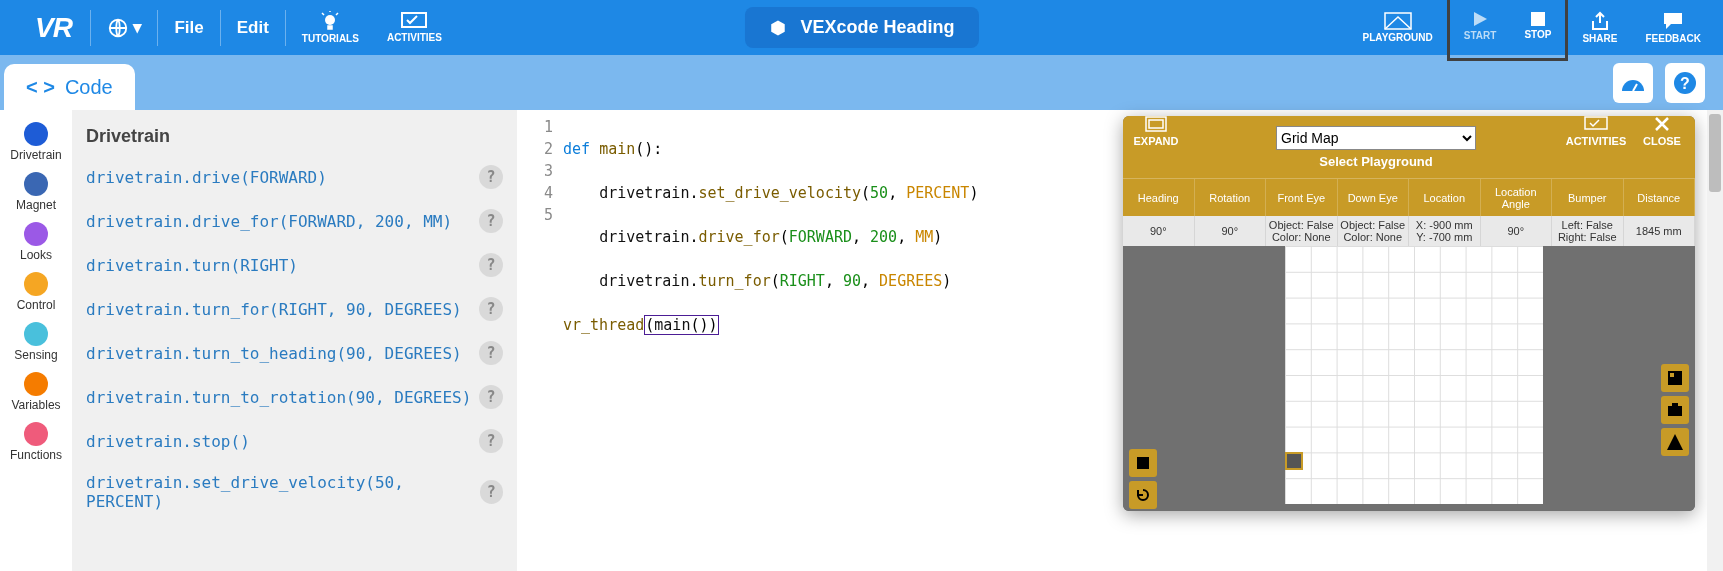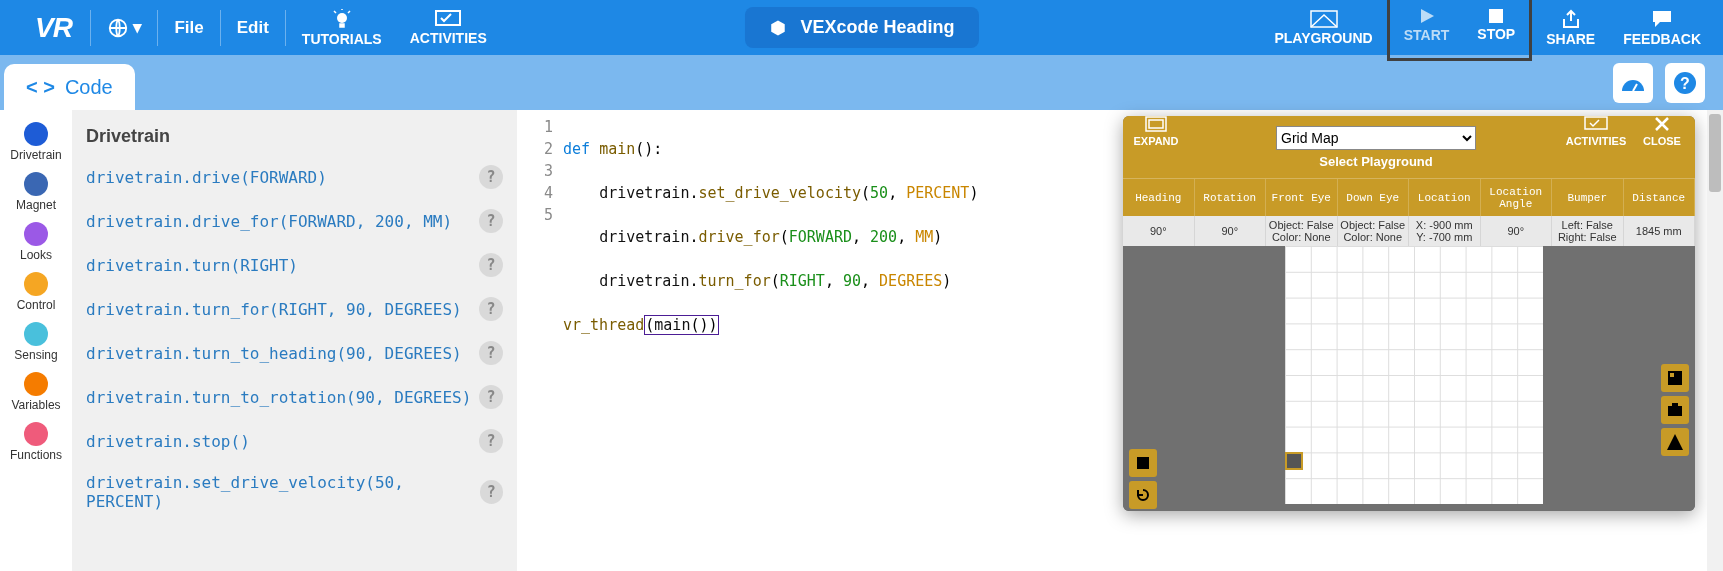--- a/index.html
+++ b/index.html
@@ -2,21 +2,21 @@
 <html><head>
 <meta charset="utf-8">
 <style>
 * { box-sizing: border-box; margin: 0; padding: 0; }
 body { font-family: -apple-system, BlinkMacSystemFont, "Segoe UI", Arial, sans-serif; background: #fff; overflow: hidden; width: 1723px; height: 571px; position: relative; }
 
 
 .topbar { background: #1e88e5; height: 55px; display: flex; align-items: center; color: #fff; padding: 0 8px; position: relative; }
 .vr-logo { font-weight: 900; font-style: italic; font-size: 28px; letter-spacing: -1px; padding: 0 16px 0 8px; margin-left: 19px; }
 .sep { width: 1px; height: 36px; background: rgba(255,255,255,0.35); margin: 0 2px; }
-.topbtn { display: flex; flex-direction: column; align-items: center; justify-content: center; padding: 0 14px; cursor: pointer; font-size: 14px; font-weight: 700; min-width: 50px; height: 55px; }
+.topbtn { display: flex; flex-direction: column; align-items: center; justify-content: center; padding: 0 14px; cursor: pointer; font-size: 10px; font-weight: 700; min-width: 50px; height: 55px; }
 .topbtn-label { margin-top: 2px; }
 .topbtn-simple { font-size: 17px; font-weight: 600; padding: 0 14px; cursor: pointer; }
 .globe-ico { display:flex; align-items:center; gap:4px; }
 
 .project-chip { position: absolute; left: 50%; transform: translateX(-50%); background: #1976d2; border-radius: 8px; padding: 10px 24px; display:flex; align-items:center; gap:14px; font-size: 18px; font-weight: 600; }
 
 .topbar-right { margin-left: auto; display:flex; align-items:center; height:55px; }
 .highlight-box { border: 3px solid #404040; display:flex; height:66px; }
 
 
@@ -50,21 +50,21 @@
 
 
 .playground { position:absolute; right:28px; top:6px; width:572px; height:395px; background:#707070; border-radius:6px; box-shadow:0 4px 18px rgba(0,0,0,0.35); color:#fff; display:flex; flex-direction:column; overflow:hidden; }
 .pg-top { background:#c89b27; height:62px; display:flex; align-items:center; }
 .pg-tbtn { flex:0 0 auto; display:flex; flex-direction:column; align-items:center; width:66px; height:62px; font-size:11px; font-weight:700; cursor:pointer; }
 .pg-tbtn .ico { margin-bottom:3px; }
 .pg-select-wrap { flex:1; display:flex; flex-direction:column; align-items:center; justify-content:center; gap:4px; padding: 4px 8px; }
 .pg-select { width:200px; height:24px; font-size:14px; background:#fff; color:#000; border:1px solid #888; }
 .pg-select-label { font-size:13px; font-weight:700; }
 
-.pg-sensors { background:#c89b27; height:38px; display:flex; border-top:1px solid rgba(255,255,255,0.25);font-family:Liberation Mono, monospace; }
+.pg-sensors { background:#c89b27; height:38px; display:flex; border-top:1px solid rgba(255,255,255,0.25); }
 .pg-scell { flex:1; display:flex; flex-direction:column; align-items:center; justify-content:center; font-size:11px; border-right:1px solid rgba(255,255,255,0.2); line-height:12px; text-align:center; padding:2px;}
 .pg-values { background:#e9e9e9; color:#333; height:30px; display:flex; font-size:11px; }
 .pg-vcell { flex:1; display:flex; flex-direction:column; align-items:center; justify-content:center; border-right:1px solid rgba(0,0,0,0.08); line-height:12px; text-align:center;}
 
 .pg-canvas { flex:1; background:#707070; position:relative; }
 .grid-map { position:absolute; left:162px; top:0; width:258px; height:258px; background:#fff; }
 .grid-map::before { content:""; position:absolute; inset:0; background-image:
  linear-gradient(to right, #ddd 1px, transparent 1px),
  linear-gradient(to bottom,#ddd 1px, transparent 1px);
  background-size: 25.8px 25.8px; }

